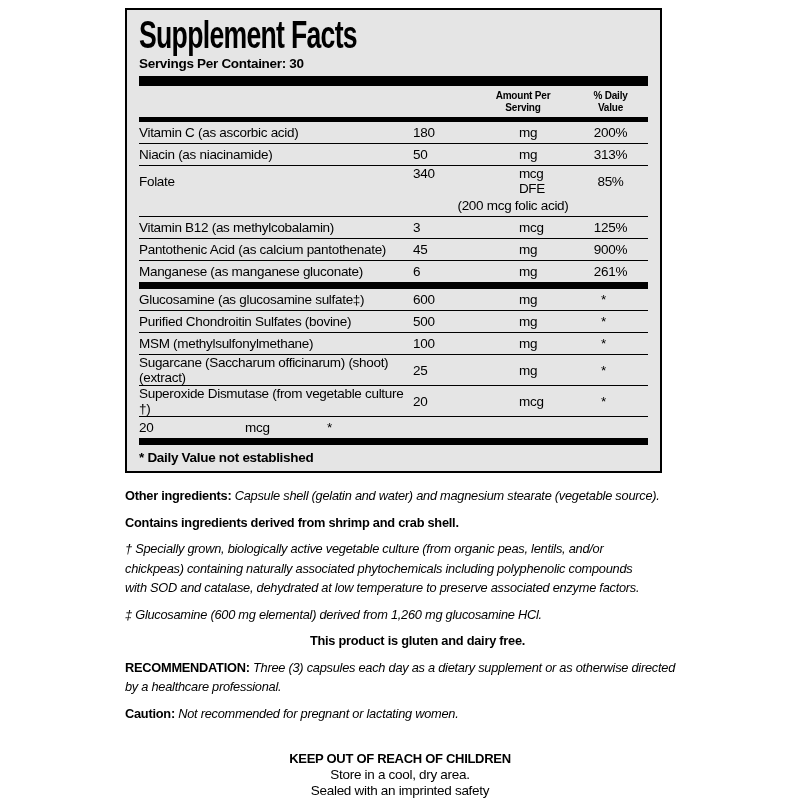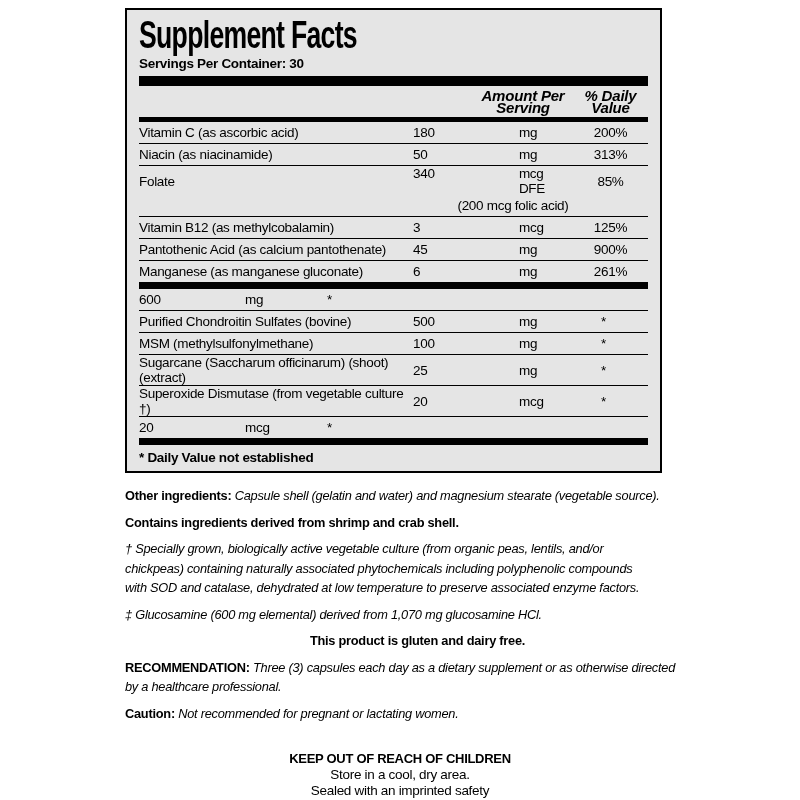--- a/index.html
+++ b/index.html
@@ -21,21 +21,21 @@
   .panel-title {
     font-size:38px; font-weight:bold; letter-spacing:-1px;
     transform:scaleX(0.70); transform-origin:left center;
     white-space:nowrap; line-height:42px; height:42px;
   }
   .serving-line { font-weight:bold; font-size:13.5px; line-height:16px; letter-spacing:-0.3px; }
   .bar-thick { height:10px; background:#000; margin-top:4px; }
   .bar-mid   { height:5px;  background:#000; }
   .bar-sec   { height:7px;  background:#000; }
 
-  .hdr-row { display:flex; font-weight:bold; font-size:15px; line-height:12px; padding:4px 0 3px 0; letter-spacing:-0.2px;font-style:italic; }
+  .hdr-row { display:flex; font-weight:bold; font-size:10px; line-height:12px; padding:4px 0 3px 0; letter-spacing:-0.2px; }
   .c-name { flex:1; }
   .c-amt  { width:160px; box-sizing:border-box; }
   .c-dv   { width:75px; text-align:center; }
   .hdr-center { text-align:center; white-space:pre-line; padding-left:60px; }
   .hdr-dv { white-space:pre-line; }
 
   .row {
     display:flex; flex-wrap:wrap; align-items:center;
     min-height:21px; border-bottom:1.5px solid #000;
     font-size:13.5px; letter-spacing:-0.3px;
@@ -137,20 +137,21 @@
         <span class="c-amt val">
             <span class="amt-num">6</span>
             <span class="amt-unit">mg</span>
           </span>
         <span class="c-dv">261%</span>
       </div>
 
       <div class="bar-sec"></div>
 
       <div class="row">
+        <span class="c-name">Glucosamine (as glucosamine sulfate‡)</span>
         <span class="c-amt val">
             <span class="amt-num">600</span>
             <span class="amt-unit">mg</span>
           </span>
         <span class="c-dv star">*</span>
       </div>
 
       <div class="row">
         <span class="c-name">Purified Chondroitin Sulfates (bovine)</span>
         <span class="c-amt val">
@@ -200,21 +201,21 @@
     <div class="bar-sec"></div>
     <div class="panel-foot">* Daily Value not established</div>
   </div>
 
   <div class="notes">
     <p><span class="lead">Other ingredients:</span><span class="rest"> Capsule shell (gelatin and water) and magnesium stearate (vegetable source).</span></p>
     <p class="contains">Contains ingredients derived from shrimp and crab shell.</p>
     <p class="rest">† Specially grown, biologically active vegetable culture (from organic peas, lentils, and/or
 chickpeas) containing naturally associated phytochemicals including polyphenolic compounds
 with SOD and catalase, dehydrated at low temperature to preserve associated enzyme factors.</p>
-    <p class="rest">‡ Glucosamine (600 mg elemental) derived from 1,070 mg glucosamine HCl.</p>
+    <p class="rest">‡ Glucosamine (600 mg elemental) derived from 1,260 mg glucosamine HCl.</p>
     <p class="gluten">This product is gluten and dairy free.</p>
     <p class="reco"><span class="lead">RECOMMENDATION:</span><span class="rest"> Three (3) capsules each day as a dietary supplement or as otherwise directed
 by a healthcare professional.</span></p>
     <p><span class="lead">Caution:</span><span class="rest"> Not recommended for pregnant or lactating women.</span></p>
   </div>
 
 </div>
 
 <div class="page-footer">
   <div class="keepout">KEEP OUT OF REACH OF CHILDREN</div>

